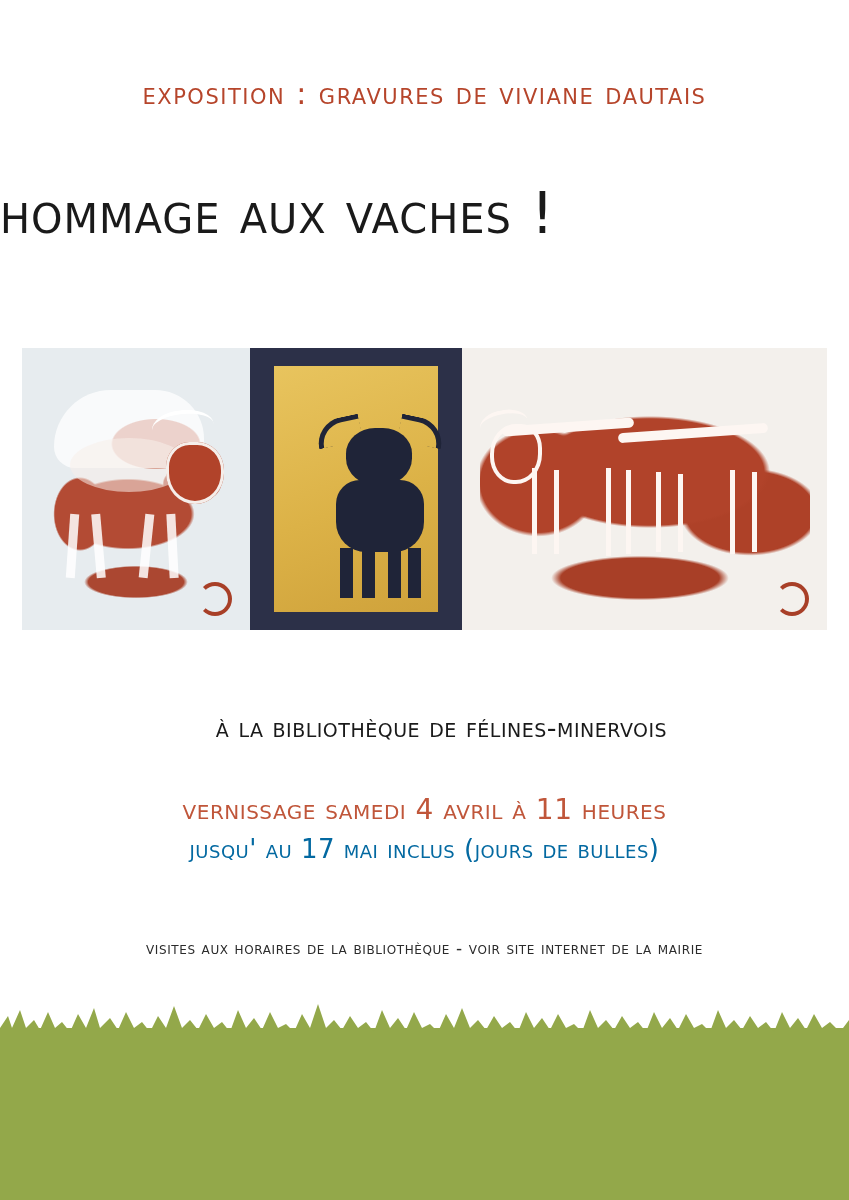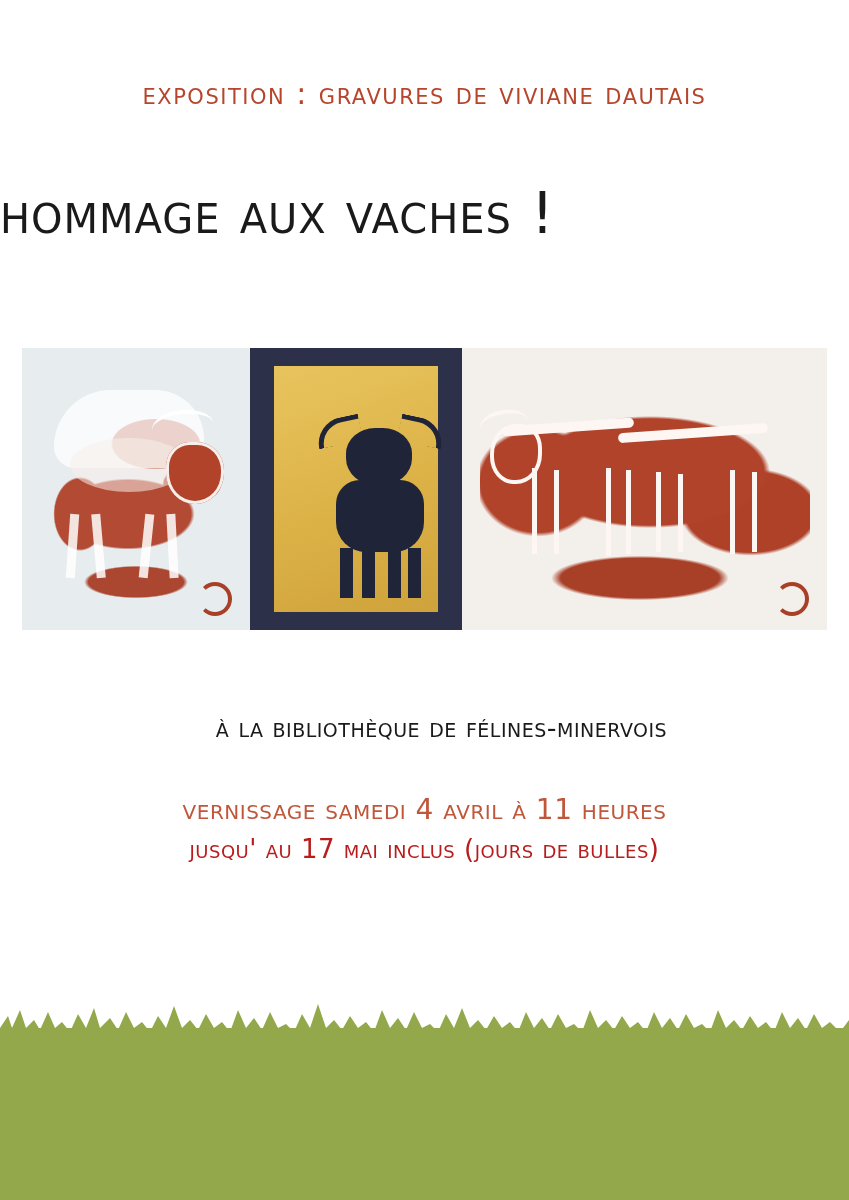--- a/index.html
+++ b/index.html
@@ -199,21 +199,21 @@
     position: absolute;
     left: 0;
     width: 849px;
     text-align: center;
     font-family: "DejaVu Sans", sans-serif;
     font-variant: small-caps;
     text-transform: lowercase;
   }
   .info-1 { top: 712px; font-size: 27px; color: #1a1a1a; letter-spacing: .5px; margin-left: 17px; }
   .info-2 { top: 793px; font-size: 28px; color: #c0563a; letter-spacing: .5px; }
-  .info-3 { top: 834px; font-size: 26px; color: #b91c1c; letter-spacing: .5px; }
+  .info-3 { top: 834px; font-size: 26px; color: #0369a1; letter-spacing: .5px; }
   .info-4 { top: 938px; font-size: 17px; color: #2b2b2b; letter-spacing: .6px; }
 
   
   .grass-band {
     position: absolute;
     left: 0;
     top: 1028px;
     width: 849px;
     height: 172px;
     background: #93a84a;
@@ -288,20 +288,21 @@
         <div class="c3-leg" style="left:118px;top:60px;height:84px;"></div>
         <div class="c3-leg" style="left:140px;top:62px;height:80px;"></div>
       </div>
       <div class="art-sig"></div>
     </div>
   </div>
 
   <div class="info-line info-1">À la Bibliothèque de Félines-Minervois</div>
   <div class="info-line info-2">Vernissage samedi 4 avril à 11 heures</div>
   <div class="info-line info-3">Jusqu' au 17 mai inclus (jours de bulles)</div>
+  <div class="info-line info-4">Visites aux horaires de la Bibliothèque - voir site Internet de la Mairie</div>
 
   <div class="grass-band">
     <div class="grass-top">
       <svg width="849" height="34" viewBox="0 0 849 34" preserveAspectRatio="none" aria-hidden="true">
         <path fill="#93a84a" d="M0,34 L0,26 L8,14 L12,26 L20,8 L26,26 L34,18 L40,28 L48,10 L55,26 L62,20 L70,30 L78,12 L86,26 L94,6 L100,26 L110,16 L118,28 L126,10 L134,26 L142,20 L150,30 L158,14 L166,26 L174,4 L182,26 L190,18 L198,28 L206,12 L214,26 L222,20 L230,30 L238,8 L246,26 L254,16 L262,28 L270,10 L278,26 L286,22 L294,30 L302,12 L310,26 L318,2 L326,26 L334,18 L342,28 L350,14 L358,26 L366,20 L374,30 L382,8 L390,26 L398,16 L406,28 L414,10 L422,26 L430,22 L438,30 L446,12 L454,26 L462,6 L470,26 L478,18 L486,28 L494,14 L502,26 L510,20 L518,30 L526,10 L534,26 L542,16 L550,28 L558,12 L566,26 L574,22 L582,30 L590,8 L598,26 L606,18 L614,28 L622,14 L630,26 L638,20 L646,30 L654,10 L662,26 L670,16 L678,28 L686,12 L694,26 L702,22 L710,30 L718,8 L726,26 L734,18 L742,28 L750,14 L758,26 L766,20 L774,30 L782,10 L790,26 L798,16 L806,28 L814,12 L822,26 L830,20 L840,30 L849,18 L849,34 Z"></path>
       </svg>
     </div>
 
   </div>
 

